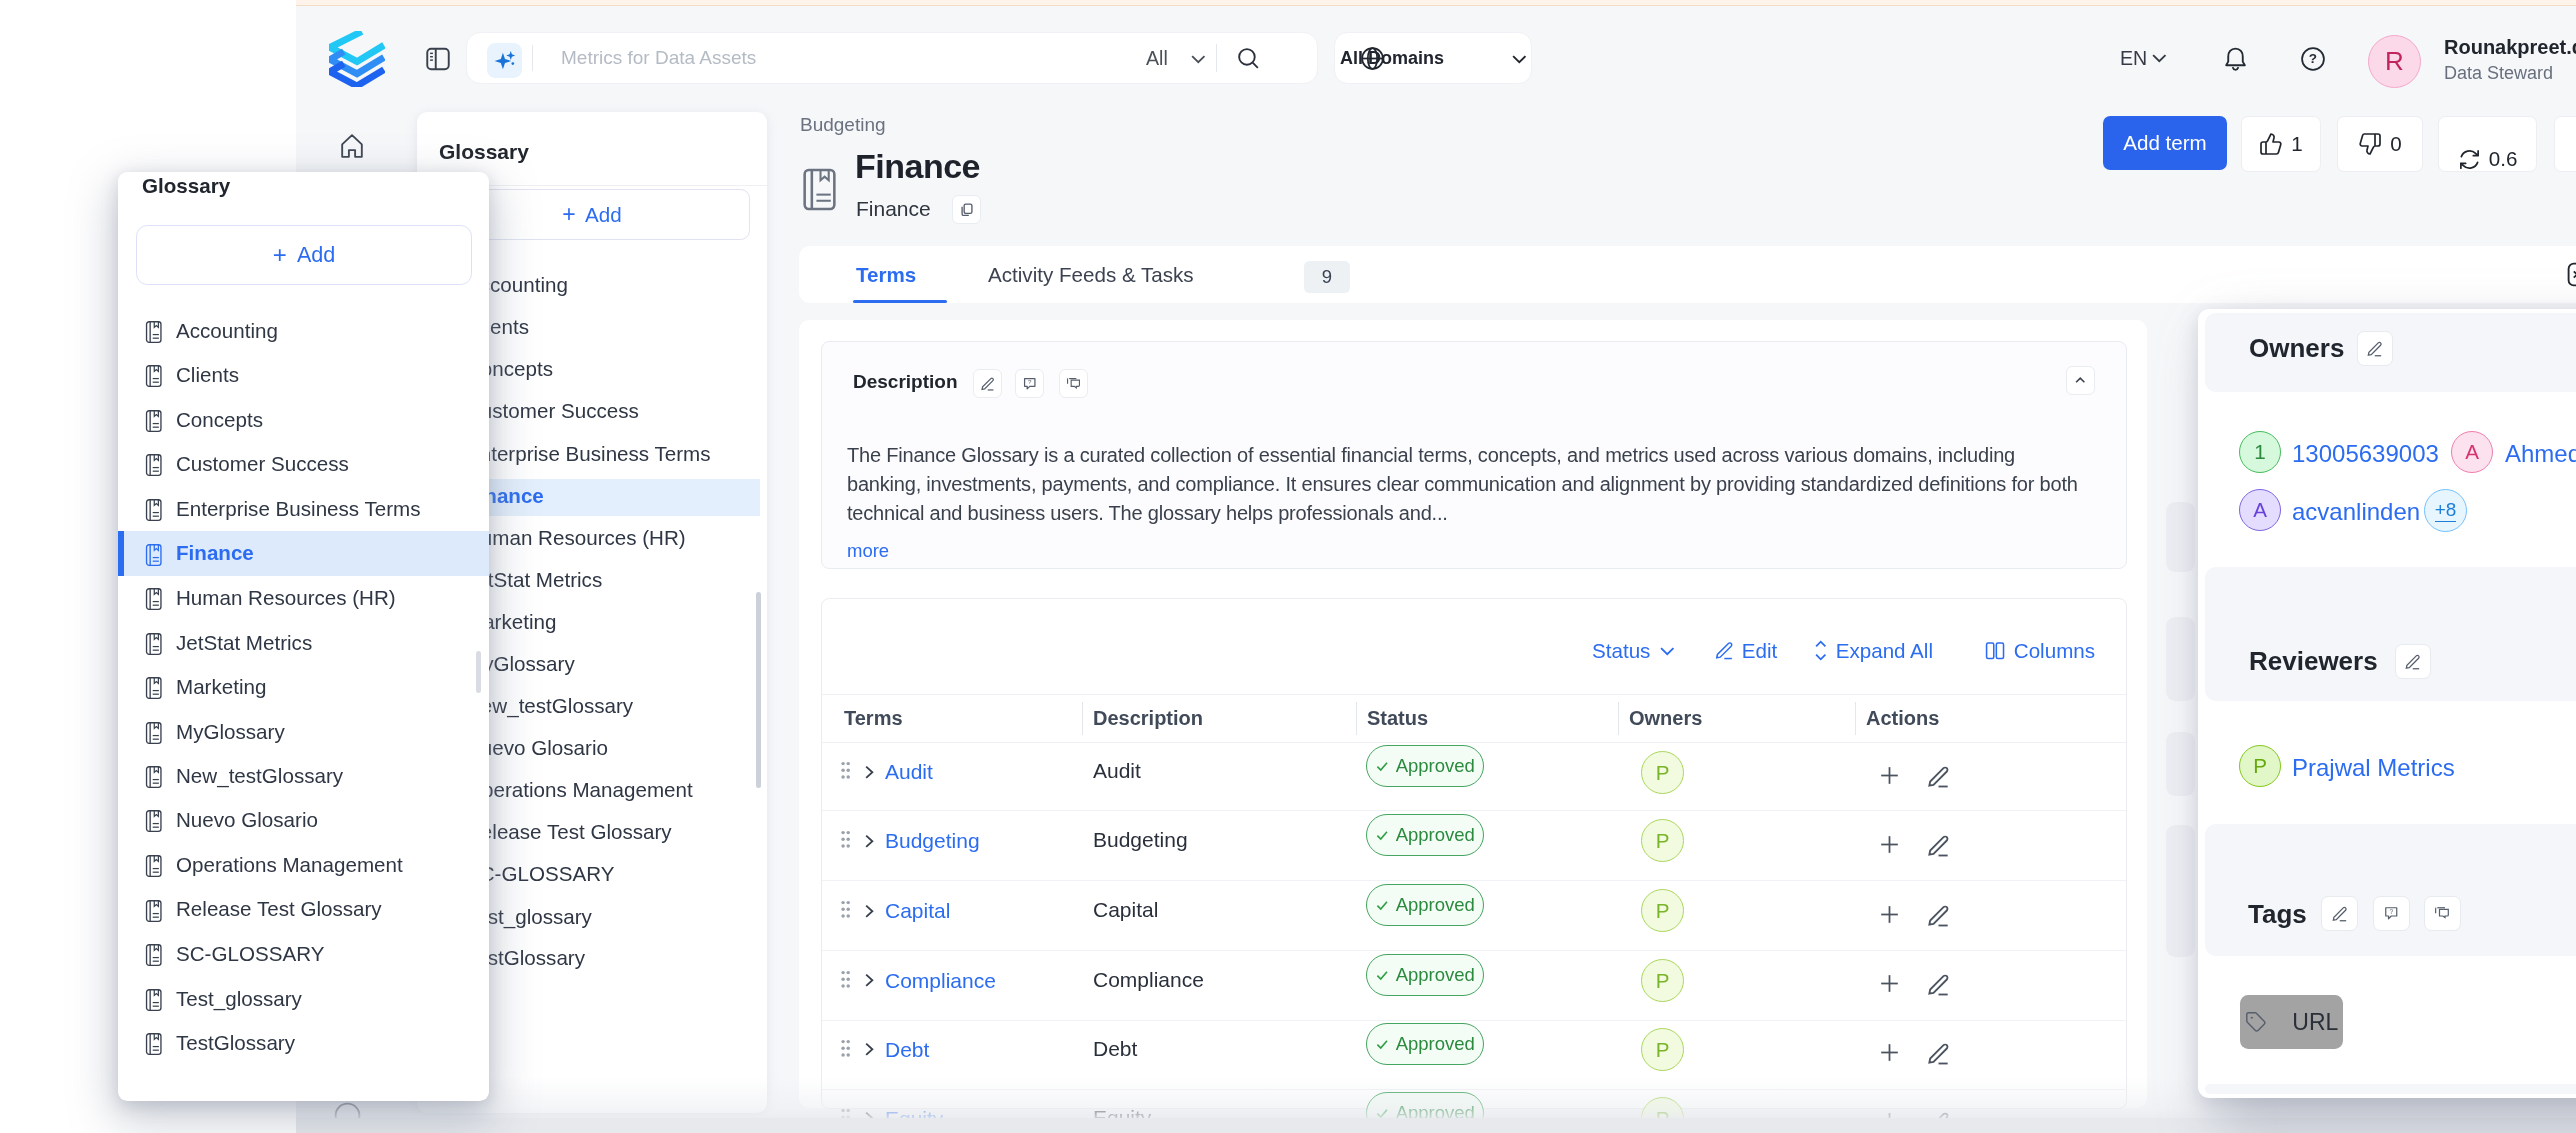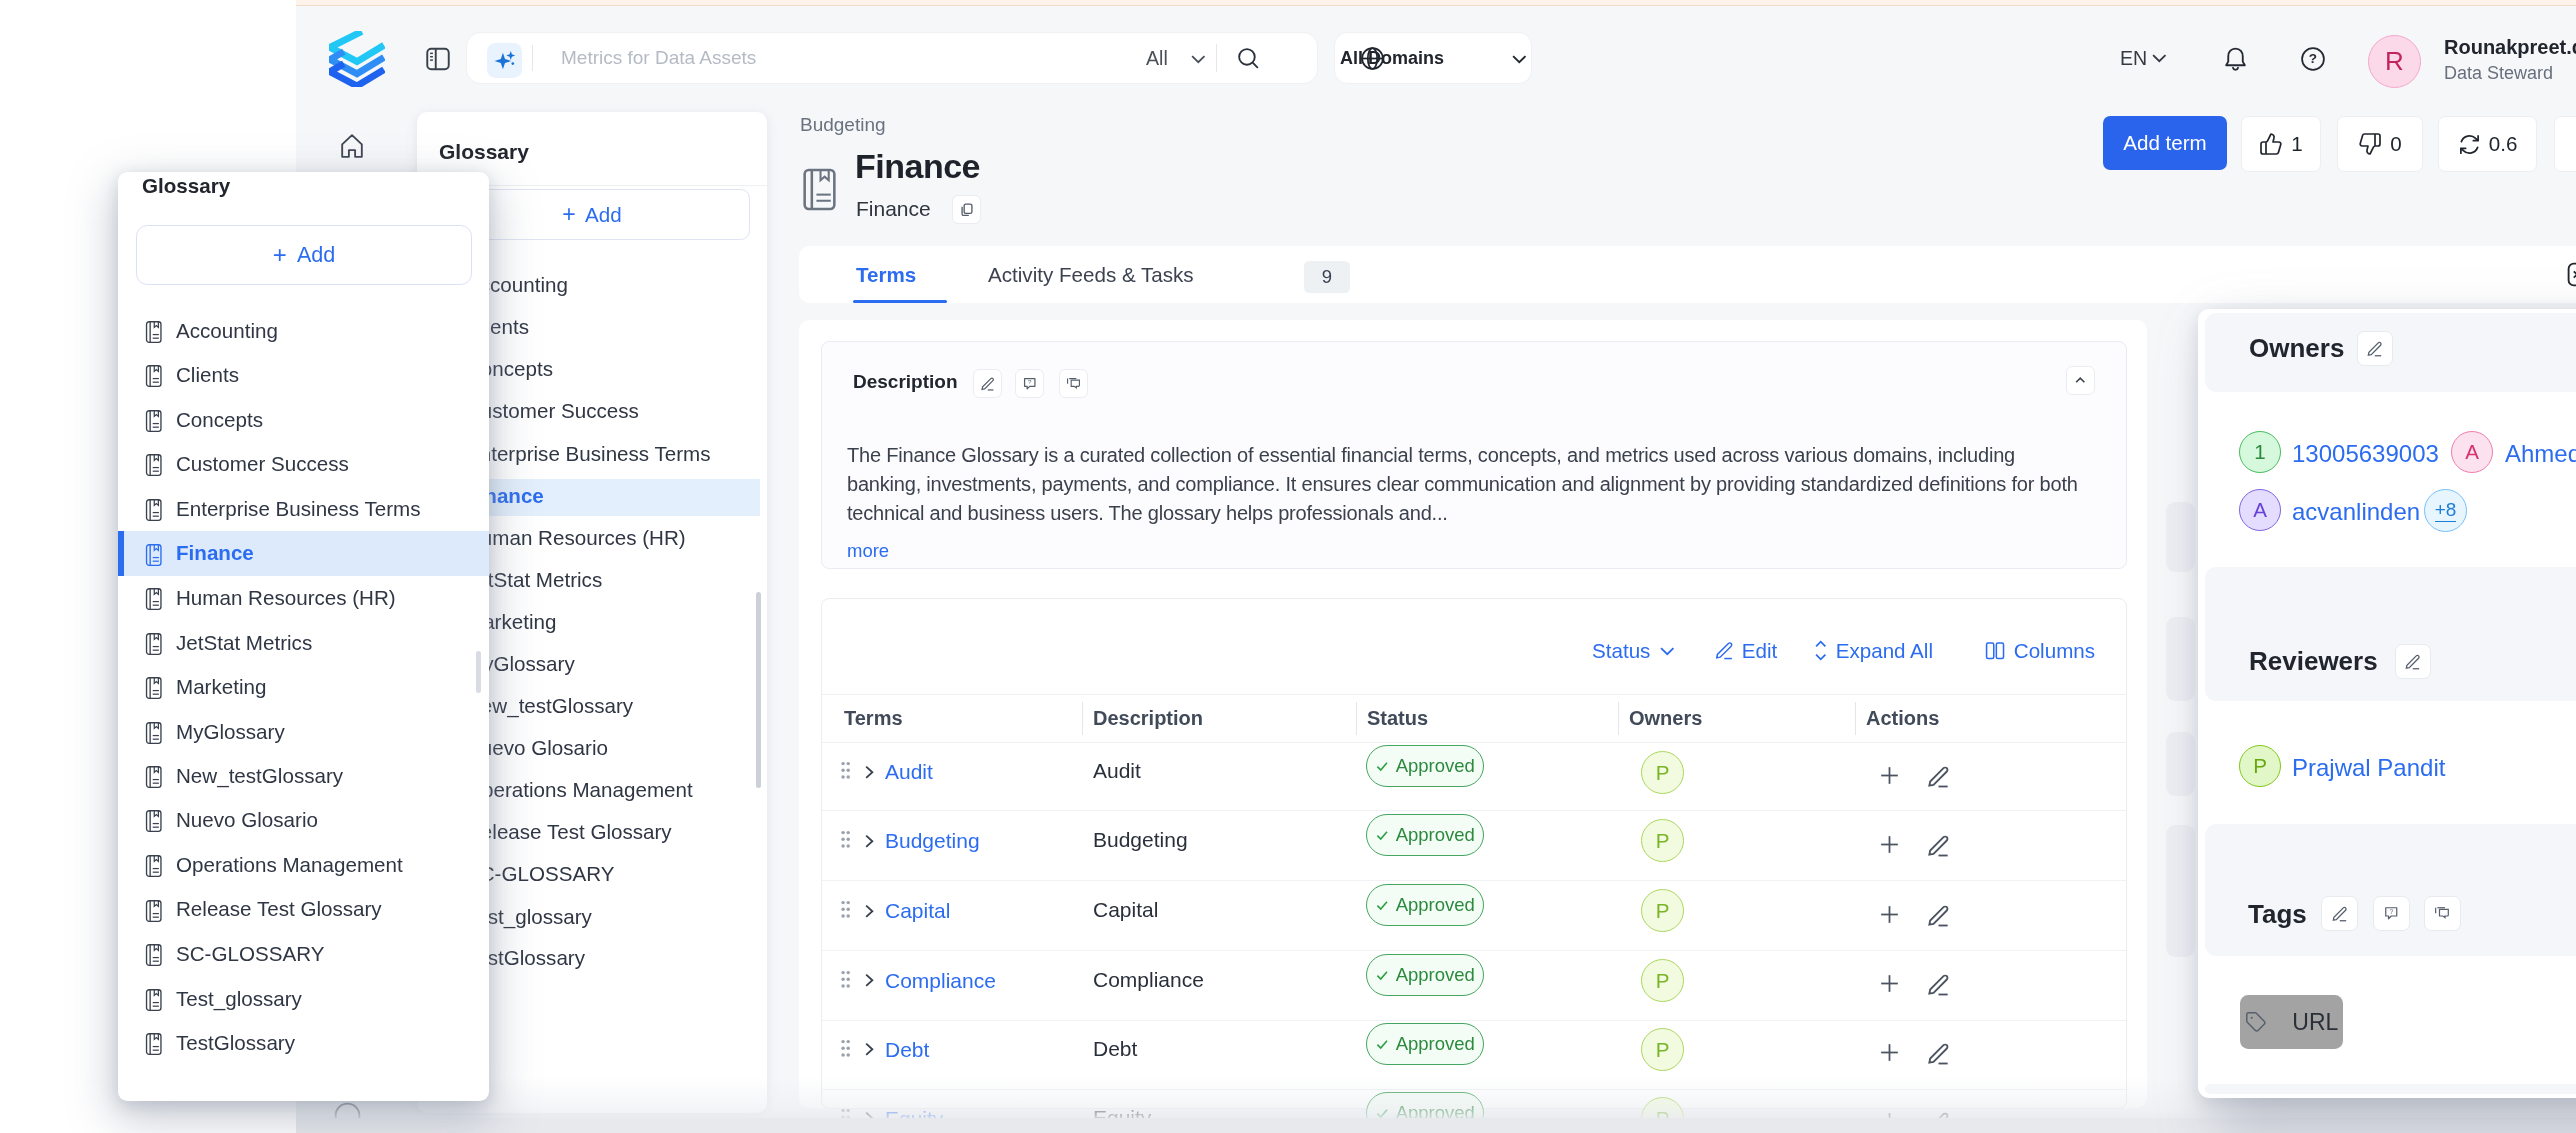--- a/index.html
+++ b/index.html
@@ -109,21 +109,21 @@
         <path d="M7 10v12 M15 5.88 14 10h5.83a2 2 0 0 1 1.92 2.56l-2.33 8A2 2 0 0 1 17.5 22H4a2 2 0 0 1-2-2v-8a2 2 0 0 1 2-2h2.76a2 2 0 0 0 1.79-1.11L12 2a3.13 3.13 0 0 1 3 3.88Z" fill="none" stroke="#21262e" stroke-width="1.7" stroke-linejoin="round"></path>
       </svg>
     <span style="font-size:20.6px;color:#21262e;">1</span>
   </div>
   <div class="chip" style="left:2337px;top:116px;width:84px;height:54px;border-radius:7.2px;border-color:#eceef2;gap:8.2px;">
     <svg width="24" height="24" viewBox="0 0 24 24" style="transform:rotate(180deg)">
         <path d="M7 10v12 M15 5.88 14 10h5.83a2 2 0 0 1 1.92 2.56l-2.33 8A2 2 0 0 1 17.5 22H4a2 2 0 0 1-2-2v-8a2 2 0 0 1 2-2h2.76a2 2 0 0 0 1.79-1.11L12 2a3.13 3.13 0 0 1 3 3.88Z" fill="none" stroke="#21262e" stroke-width="1.7" stroke-linejoin="round"></path>
       </svg>
     <span style="font-size:20.6px;color:#21262e;">0</span>
   </div>
-  <div class="chip" style="left:2438px;top:116px;width:97px;height:54px;border-radius:7.2px;border-color:#eceef2;gap:8.2px;">
+  <div class="chip" style="left:2438px;top:116px;width:97px;height:54px;border-radius:7.2px;border-color:#eceef2;gap:8.2px;align-items:flex-end;">
     <svg width="23" height="23" viewBox="0 0 24 24">
       <path d="M3.51 9a9 9 0 0 1 14.85-3.36L21 8 M21 3v5h-5" fill="none" stroke="#21262e" stroke-width="1.8" stroke-linecap="round" stroke-linejoin="round"></path>
       <path d="M20.49 15a9 9 0 0 1-14.85 3.36L3 16 M3 21v-5h5" fill="none" stroke="#21262e" stroke-width="1.8" stroke-linecap="round" stroke-linejoin="round"></path>
     </svg>
     <span style="font-size:20.6px;color:#21262e;">0.6</span>
   </div>
   <div class="chip" style="left:2554px;top:116px;width:61px;height:54px;border-radius:7.2px;border-color:#eceef2;">
     
   </div>
 
@@ -608,21 +608,21 @@
     </div>
 
   <div class="abs" style="left:2249px;top:646px;font-size:26px;font-weight:bold;color:#21262e;">Reviewers</div>
   <div class="chip" style="left:2395px;top:644px;width:34px;height:33px;border-radius:7.2px;border-color:#e7eaee;">
     <svg width="17.5" height="17.5" viewBox="0 0 30 30">
         <path d="M4 26 L9 25 L25 9 C26 8 26 6 25 5 C24 4 22 4 21 5 L5 21 Z" fill="none" stroke="#565e6b" stroke-width="2.2"></path>
         <line x1="15" y1="27" x2="26" y2="27" stroke="#565e6b" stroke-width="2.2"></line>
       </svg>
   </div>
   <div class="abs flex" style="left:2239px;top:745px;width:42px;height:42px;border-radius:50%;background:#e2f7c8;border:1px solid #82c91e;box-sizing:border-box;justify-content:center;font-size:20.6px;color:#66a80f;">P</div>
-  <div class="abs" style="left:2292px;top:754px;font-size:24px;font-weight:500;color:#2b6cf0;">Prajwal Pandit</div>
+  <div class="abs" style="left:2292px;top:754px;font-size:24px;font-weight:500;color:#2b6cf0;">Prajwal Metrics</div>
 
   <div class="abs" style="left:2248px;top:899px;font-size:26px;font-weight:bold;color:#21262e;">Tags</div>
   <div class="chip" style="left:2321px;top:896px;width:35px;height:33px;border-radius:7.2px;border-color:#e7eaee;">
     <svg width="17.5" height="17.5" viewBox="0 0 30 30">
         <path d="M4 26 L9 25 L25 9 C26 8 26 6 25 5 C24 4 22 4 21 5 L5 21 Z" fill="none" stroke="#565e6b" stroke-width="2.2"></path>
         <line x1="15" y1="27" x2="26" y2="27" stroke="#565e6b" stroke-width="2.2"></line>
       </svg>
   </div>
   <div class="chip" style="left:2373px;top:896px;width:35px;height:33px;border-radius:7.2px;border-color:#e7eaee;">
     <svg width="16.5" height="16.5" viewBox="0 0 30 30">

